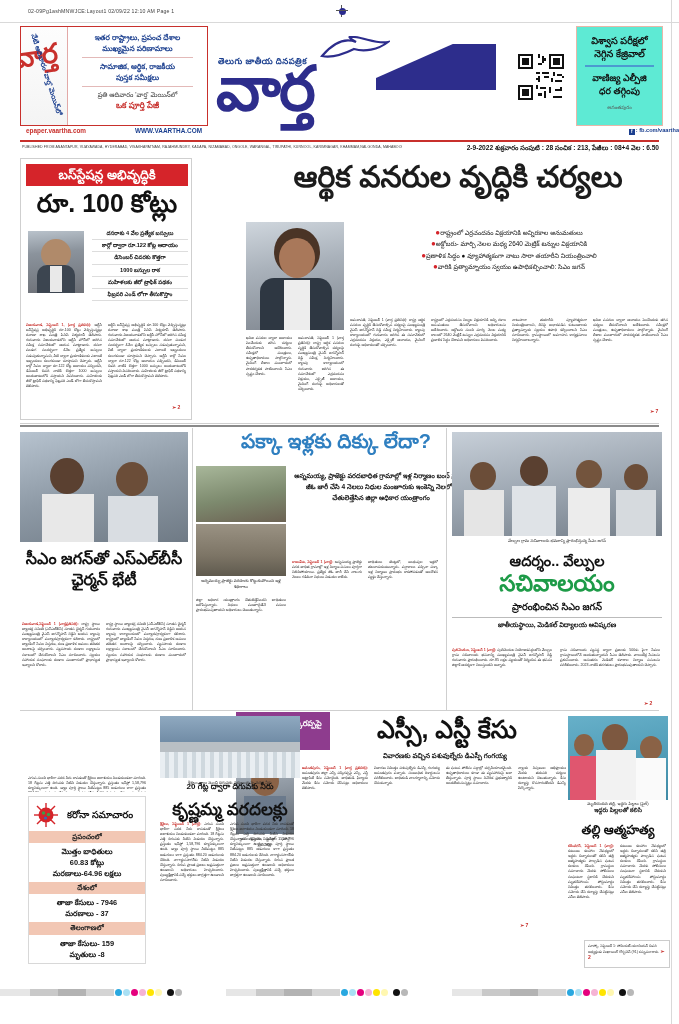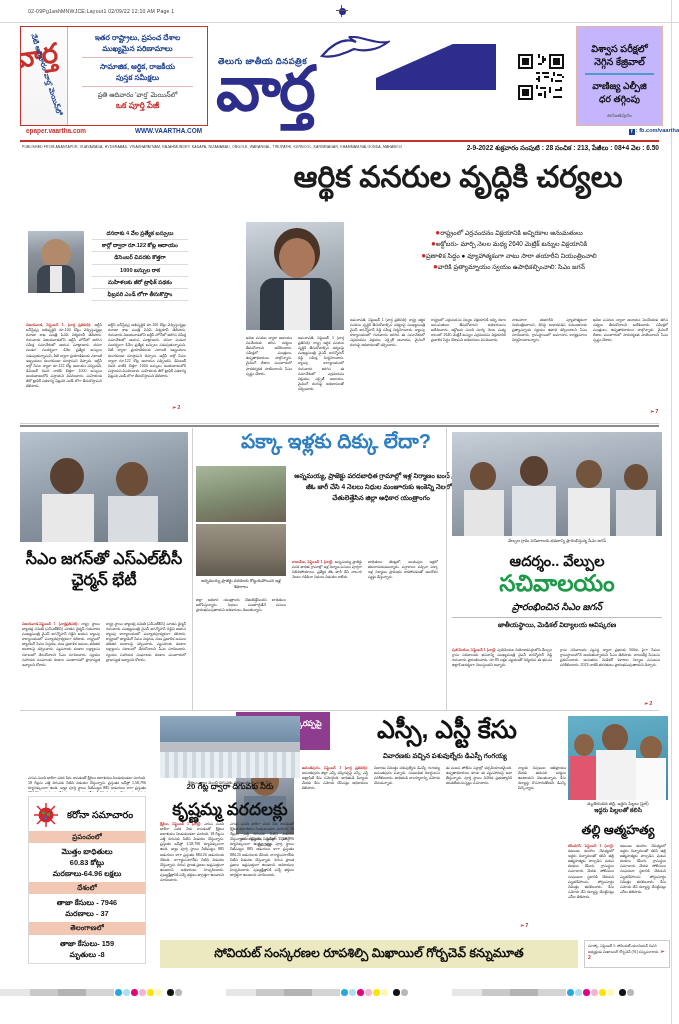--- a/index.html
+++ b/index.html
@@ -32,21 +32,21 @@
   .promo-urls .u2{color:#1b3f8f;padding-right:6px;}
 
   .mast-center{position:absolute;left:196px;top:2px;width:300px;height:104px;}
   .mast-tag{position:absolute;left:2px;top:28px;font-size:8.5px;color:#1b3f8f;font-weight:bold;letter-spacing:.4px;}
   .bird{position:absolute;left:104px;top:8px;width:70px;height:26px;}
   .mast-title{position:absolute;left:0;top:30px;width:260px;font-size:62px;line-height:62px;font-weight:bold;color:#2d2d8c;letter-spacing:-2px;}
   .mast-swoosh{position:absolute;left:160px;top:16px;width:120px;height:46px;background:#2d2d8c;clip-path:polygon(0% 74%,64% 0%,100% 0%,100% 100%,0% 100%);}
 
   .qr{position:absolute;left:498px;top:28px;width:46px;height:46px;}
 
-  .promo-right{position:absolute;left:556px;top:0;width:87px;height:100px;border:1.1px solid #e8b7a8;box-sizing:border-box;background:#c4b5fd;text-align:center;padding-top:15px;}
+  .promo-right{position:absolute;left:556px;top:0;width:87px;height:100px;border:1.1px solid #e8b7a8;box-sizing:border-box;background:#5eead4;text-align:center;padding-top:7px;}
   .promo-right .t1{font-size:9.6px;line-height:13px;color:#111;font-weight:bold;}
   .promo-right .rule{height:1.6px;background:#4c9ad0;margin:5px 8px;}
   .promo-right .t2{font-size:9.2px;line-height:13px;color:#111;font-weight:bold;}
   .promo-right .credit{font-size:5px;color:#555;margin-top:6px;}
   .fb{position:absolute;left:556px;top:101px;width:103px;font-size:5.6px;color:#1b3f8f;font-weight:bold;text-align:right;}
   .fb .sq{display:inline-block;width:6px;height:6px;background:#1b3f8f;color:#fff;font-size:4.6px;line-height:6px;text-align:center;margin-right:1px;vertical-align:-1px;}
 
   .redrule{position:absolute;left:20px;top:140px;width:639px;height:2.2px;background:#c8302c;}
   .pubinfo{position:absolute;left:22px;top:145px;width:380px;font-size:3.5px;letter-spacing:.1px;color:#3a3a3a;white-space:nowrap;overflow:hidden;}
   .dateline{position:absolute;left:425px;top:144px;width:234px;text-align:right;font-size:6.6px;color:#111;font-weight:bold;}
@@ -69,21 +69,21 @@
   .bdot{color:#d5242a;font-size:8px;}
   .hero-photo{left:246px;top:222px;width:98px;height:108px;}
 
   
   .deck2-title{position:absolute;left:196px;top:428px;width:280px;text-align:center;font-size:20px;font-weight:bold;color:#2f7fc0;line-height:26px;}
   .deck2-sub{position:absolute;left:292px;top:470px;width:178px;font-size:6.6px;line-height:11px;text-align:center;color:#111;font-weight:bold;}
 
   .slbc-h{position:absolute;left:20px;top:548px;width:168px;text-align:center;font-size:16px;line-height:21px;font-weight:bold;color:#111;}
   .sach-h1{position:absolute;left:452px;top:552px;width:210px;text-align:center;font-size:14.5px;line-height:18px;font-weight:bold;color:#111;}
   .sach-h2{position:absolute;left:452px;top:570px;width:210px;text-align:center;font-size:23px;line-height:27px;font-weight:bold;color:#1e9b48;}
-  .sach-h3{position:absolute;left:452px;top:600px;width:210px;text-align:center;font-size:9.6px;line-height:13px;font-weight:bold;color:#111;font-style:italic;}
+  .sach-h3{position:absolute;left:452px;top:600px;width:210px;text-align:center;font-size:9.6px;line-height:13px;font-weight:bold;color:#111;}
   .sach-h4{position:absolute;left:452px;top:617px;width:210px;text-align:center;font-size:6.6px;line-height:10px;font-weight:bold;color:#111;border-top:.7px solid #bbb;padding-top:2px;}
 
   
   .purple-kicker{position:absolute;left:236px;top:712px;width:94px;height:38px;background:#8e3c8e;color:#fff;text-align:center;font-size:8px;line-height:13px;font-weight:bold;padding-top:5px;box-sizing:border-box;}
   .sc-st{position:absolute;left:332px;top:714px;width:230px;text-align:center;font-size:25px;line-height:30px;font-weight:bold;color:#111;}
   .sc-sub{position:absolute;left:300px;top:752px;width:290px;text-align:center;font-size:6.8px;font-weight:bold;color:#111;}
   .krishna-h{position:absolute;left:160px;top:800px;width:140px;text-align:center;font-size:17px;line-height:20px;font-weight:bold;color:#111;}
   .krishna-k{position:absolute;left:160px;top:782px;width:140px;text-align:center;font-size:8px;font-weight:bold;color:#111;}
   .talli-h{position:absolute;left:568px;top:822px;width:100px;text-align:center;font-size:12.5px;line-height:16px;font-weight:bold;color:#111;}
   .talli-k{position:absolute;left:568px;top:806px;width:100px;text-align:center;font-size:6px;line-height:8px;font-weight:bold;color:#111;}
@@ -208,20 +208,24 @@
     </div>
     <div class="fb">
       <span class="sq">f</span><span>: fb.com/vaartha</span>
     </div>
   </div>
 
   <div class="redrule"></div>
   <div class="pubinfo">PUBLISHED FROM  ANANTAPUR, VIJAYAWADA, HYDERABAD, VISAKHAPATNAM, RAJAHMUNDRY, KADAPA, NIZAMABAD, ONGOLE, WARANGAL, TIRUPATHI, KURNOOL, KARIMNAGAR, KHAMMAM,NALGONDA, MAHABOOBNAGAR, NELLORE, NALGONDA, GUNTUR, TADEPALLIGUDEM,SRIKAKULAM</div>
   <div class="dateline">2-9-2022 శుక్రవారం సంపుటి : 28  సంచిక : 213,  పేజీలు : 08+4 వెల : 6.50</div>
 
+  <div class="lead-left">
+    <div class="redbanner">బస్‌స్టేషన్ల అభివృద్ధికి</div>
+    <div class="rs100">రూ. 100 కోట్లు</div>
+  </div>
   <div class="photo lead-photo" style="background:linear-gradient(175deg,#b9c2cb 0%,#8b939c 35%,#6d7077 100%);">
     <div style="position:absolute;left:13px;top:8px;width:30px;height:30px;border-radius:50%;background:#b08a6a;"></div>
     <div style="position:absolute;left:9px;top:34px;width:38px;height:28px;background:#3c4550;border-radius:10px 10px 0 0;"></div>
     <div style="position:absolute;left:22px;top:35px;width:12px;height:26px;background:#e9e9e9;"></div>
   </div>
   <div class="lead-bullets">
     <div>దసరాకు 4 వేల ప్రత్యేక బస్సులు</div>
     <div>కార్గో ద్వారా రూ.122 కోట్ల ఆదాయం</div>
     <div>డిసెంబర్ చివరకు కొత్తగా</div>
     <div>1000 బస్సుల రాక</div>
@@ -390,23 +394,20 @@
       <div>తాజా కేసులు - 7946</div>
       <div>మరణాలు - 37</div>
     </div>
     <div class="cband">తెలంగాణలో</div>
     <div class="cval">
       <div>తాజా కేసులు- 159</div>
       <div>మృతులు -8</div>
     </div>
   </div>
 
-  <div class="bottom-banner">
-    <span>సోవియట్ సంస్కరణల రూపశిల్పి మిఖాయిల్ గోర్బచెవ్ కన్నుమూత</span>
-  </div>
   <div class="bb-right">
     <span>మాస్కో, సెప్టెంబర్ 1: సోవియట్ యూనియన్ చివరి అధ్యక్షుడు మిఖాయిల్ గోర్బచెవ్ (91) కన్నుమూశారు.</span>
     <span class="cont">➣ <span>2</span></span>
   </div>
 
   <div class="colorbar">
     <div class="seg" style="width:226px;">
       <div class="gray" style="width:30px;background:#e6e6e6;"></div>
       <div class="gray" style="width:28px;background:#c9c9c9;"></div>
       <div class="gray" style="width:28px;background:#b3b3b3;"></div>

